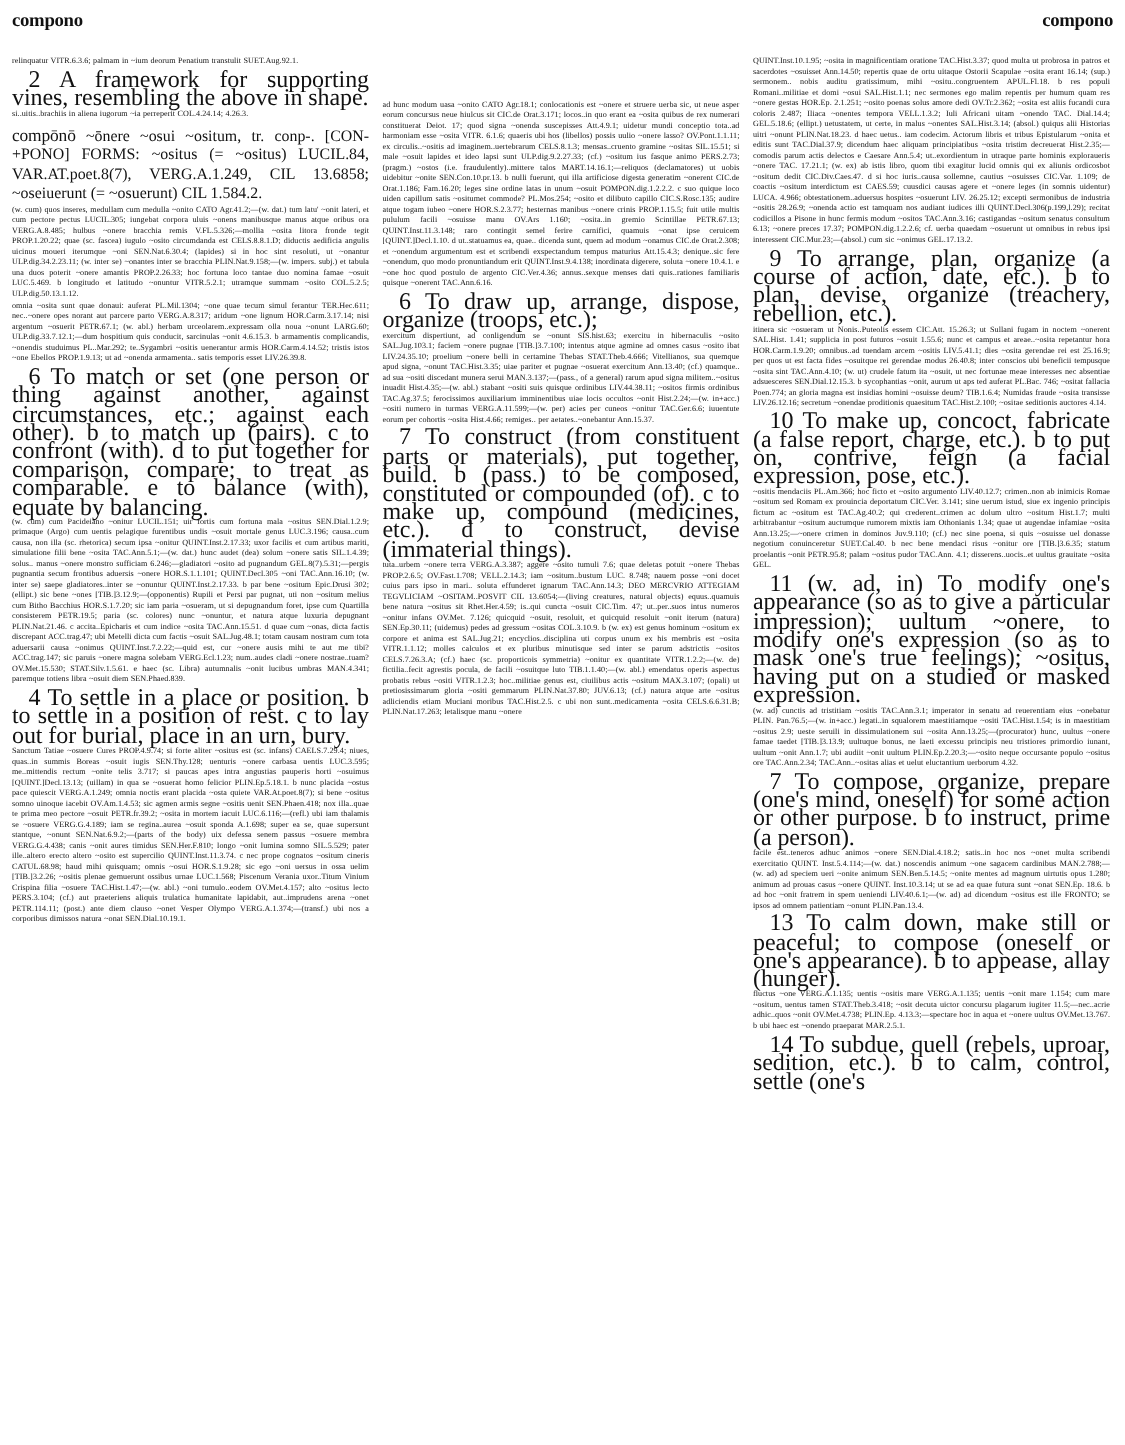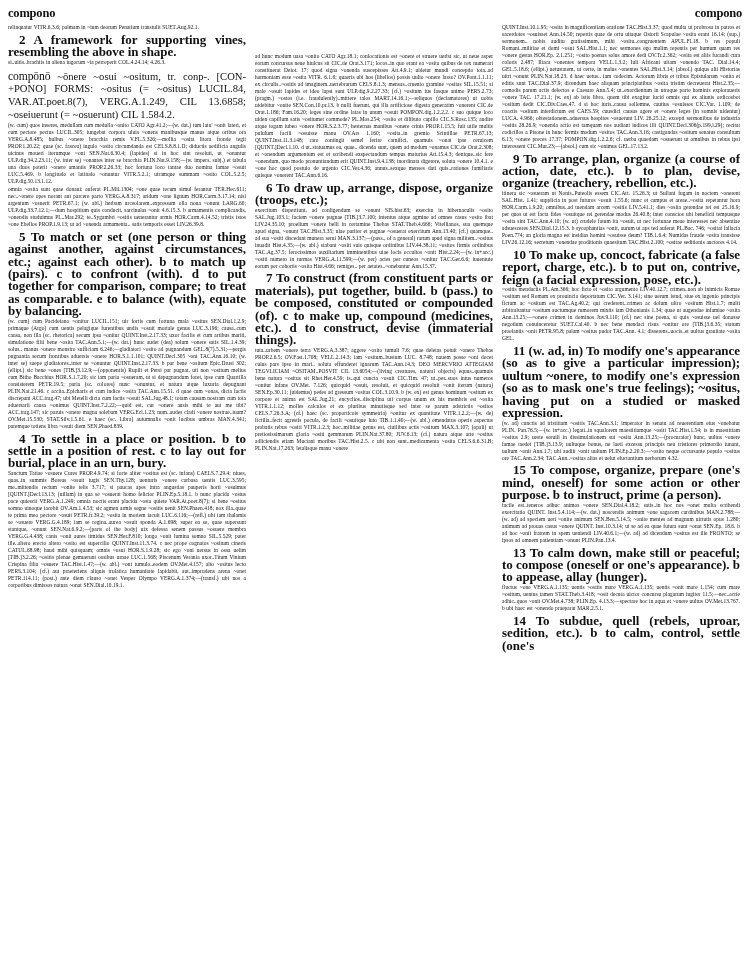--- a/index.html
+++ b/index.html
@@ -21,21 +21,21 @@
     box-sizing: border-box;
     padding: 6px 8px 4px 8px;
     position: relative;
   }
   
   .runhead {
     display: flex;
     align-items: baseline;
     justify-content: space-between;
     height: 16px;
-    margin-bottom: 2px;
+    margin-bottom: 16px;
   }
   .runhead .hw {
     font-weight: bold;
     font-size: 12.5px;
     letter-spacing: -0.2px;
     font-family: "Liberation Serif", "DejaVu Serif", serif;
   }
   
   .cols {
     display: flex;
@@ -59,27 +59,26 @@
     line-height: 7.0px;
     text-align: justify;
     text-justify: inter-word;
     margin: 0 0 1px 0;
     letter-spacing: 0.05px;
     word-spacing: 0.2px;
     hyphens: auto;
   }
 
   .sense {
-    font-size: 13px;
+    font-size: 16px;
     line-height: 12.4px;
     margin: 2.5px 0 0.5px 0;
     text-align: justify;
     text-indent: 11px;
     letter-spacing: -0.05px;
-    font-weight: bold;
   }
 
   .entryhead {
     font-size: 10.6px;
     line-height: 12.6px;
     margin: 5px 0 1px 0;
     text-align: justify;
   }
   .entryhead .lemma {
     font-weight: normal;
@@ -109,21 +108,21 @@
 
       <div class="entryhead">
         <span class="lemma">compōnō</span>
         <span>~ōnere ~osui ~ositum, tr. conp-. [CON-+PONO] FORMS: ~ositus (= ~ositus) LUCIL.84, VAR.AT.poet.8(7), VERG.A.1.249, CIL 13.6858; ~oseiuerunt (= ~osuerunt) CIL 1.584.2.</span>
       </div>
 
       <div class="cit">(w. cum) quos inseres, medullam cum medulla ~onito CATO Agr.41.2;—(w. dat.) tum latu' ~onit lateri, et cum pectore pectus LUCIL.305; iungebat corpora uluis ~onens manibusque manus atque oribus ora VERG.A.8.485; hulbus ~onere bracchia remis V.FL.5.326;—mollia ~osita litora fronde tegit PROP.1.20.22; quae (sc. fascea) iugulo ~osito circumdanda est CELS.8.8.1.D; diductis aedificia angulis uicinus moueri iterumque ~oni SEN.Nat.6.30.4; (lapides) si in hoc sint resoluti, ut ~onantur ULP.dig.34.2.23.11; (w. inter se) ~onantes inter se bracchia PLIN.Nat.9.158;—(w. impers. subj.) et tabula una duos poterit ~onere amantis PROP.2.26.33; hoc fortuna loco tantae duo nomina famae ~osuit LUC.5.469. b longitudo et latitudo ~onuntur VITR.5.2.1; utramque summam ~osito COL.5.2.5; ULP.dig.50.13.1.12.</div>
 
       <div class="cit">omnia ~osita sunt quae donaui: auferat PL.Mil.1304; ~one quae tecum simul ferantur TER.Hec.611; nec..~onere opes norant aut parcere parto VERG.A.8.317; aridum ~one lignum HOR.Carm.3.17.14; nisi argentum ~osuerit PETR.67.1; (w. abl.) herbam urceolarem..expressam olla noua ~onunt LARG.60; ULP.dig.33.7.12.1;—dum hospitium quis conducit, sarcinulas ~onit 4.6.15.3. b armamentis complicandis, ~onendis studuimus PL..Mar.292; te..Sygambri ~ositis uenerantur armis HOR.Carm.4.14.52; tristis istos ~one Ebellos PROP.1.9.13; ut ad ~onenda armamenta.. satis temporis esset LIV.26.39.8.</div>
 
-      <div class="sense">5 To match or set (one person or thing against another, against circumstances, etc.; against each other). b to match up (pairs). c to confront (with). d to put together for comparison, compare; to treat as comparable. e to balance (with), equate by balancing.</div>
+      <div class="sense">6 To match or set (one person or thing against another, against circumstances, etc.; against each other). b to match up (pairs). c to confront (with). d to put together for comparison, compare; to treat as comparable. e to balance (with), equate by balancing.</div>
       <div class="cit">(w. cum) cum Pacideiano ~onitur LUCIL.151; uir fortis cum fortuna mala ~ositus SEN.Dial.1.2.9; primaque (Argo) cum uentis pelagique furentibus undis ~osuit mortale genus LUC.3.196; causa..cum causa, non illa (sc. rhetorica) secum ipsa ~onitur QUINT.Inst.2.17.33; uxor facilis et cum artibus mariti, simulatione filii bene ~osita TAC.Ann.5.1;—(w. dat.) hunc audet (dea) solum ~onere satis SIL.1.4.39; solus.. manus ~onere monstro sufficiam 6.246;—gladiatori ~osito ad pugnandum GEL.8(7).5.31;—pergis pugnantia secum frontibus aduersis ~onere HOR.S.1.1.101; QUINT.Decl.305 ~oni TAC.Ann.16.10; (w. inter se) saepe gladiatores..inter se ~onuntur QUINT.Inst.2.17.33. b par bene ~ositum Epic.Drusi 302; (ellipt.) sic bene ~ones [TIB.]3.12.9;—(opponentis) Rupili et Persi par pugnat, uti non ~ositum melius cum Bitho Bacchius HOR.S.1.7.20; sic iam paria ~osueram, ut si depugnandum foret, ipse cum Quartilla consisterem PETR.19.5; paria (sc. colores) nunc ~onuntur, et natura atque luxuria depugnant PLIN.Nat.21.46. c accita..Epicharis et cum indice ~osita TAC.Ann.15.51. d quae cum ~onas, dicta factis discrepant ACC.trag.47; ubi Metelli dicta cum factis ~osuit SAL.Jug.48.1; totam causam nostram cum tota aduersarii causa ~onimus QUINT.Inst.7.2.22;—quid est, cur ~onere ausis mihi te aut me tibi? ACC.trag.147; sic paruis ~onere magna solebam VERG.Ecl.1.23; num..audes cladi ~onere nostrae..tuam? OV.Met.15.530; STAT.Silv.1.5.61. e haec (sc. Libra) autumnalis ~onit lucibus umbras MAN.4.341; paremque totiens libra ~osuit diem SEN.Phaed.839.</div>
 
       <div class="sense">4 To settle in a place or position. b to settle in a position of rest. c to lay out for burial, place in an urn, bury.</div>
       <div class="cit">Sanctum Tatiae ~osuere Cures PROP.4.9.74; si forte aliter ~ositus est (sc. infans) CAELS.7.29.4; niues, quas..in summis Boreas ~osuit iugis SEN.Thy.128; uenturis ~onere carbasa uentis LUC.3.595; me..mittendis rectum ~onite telis 3.717; si paucas apes intra angustias pauperis horti ~osuimus [QUINT.]Decl.13.13; (uillam) in qua se ~osuerat homo felicior PLIN.Ep.5.18.1. b nunc placida ~ostus pace quiescit VERG.A.1.249; omnia noctis erant placida ~osta quiete VAR.At.poet.8(7); si bene ~ositus somno uinoque iacebit OV.Am.1.4.53; sic agmen armis segne ~ositis uenit SEN.Phaen.418; nox illa..quae te prima meo pectore ~osuit PETR.fr.39.2; ~osita in mortem iacuit LUC.6.116;—(refl.) ubi iam thalamis se ~osuere VERG.G.4.189; iam se regina..aurea ~osuit sponda A.1.698; super ea se, quae supersunt stantque, ~onunt SEN.Nat.6.9.2;—(parts of the body) uix defessa senem passus ~osuere membra VERG.G.4.438; canis ~onit aures timidus SEN.Her.F.810; longo ~onit lumina somno SIL.5.529; pater ille..altero erecto altero ~osito est supercilio QUINT.Inst.11.3.74. c nec prope cognatos ~ositum cineris CATUL.68.98; haud mihi quisquam; omnis ~osui HOR.S.1.9.28; sic ego ~oni uersus in ossa uelim [TIB.]3.2.26; ~ositis plenae gemuerunt ossibus urnae LUC.1.568; Piscenum Verania uxor..Titum Vinium Crispina filia ~osuere TAC.Hist.1.47;—(w. abl.) ~oni tumulo..eodem OV.Met.4.157; alto ~ositus lecto PERS.3.104; (cf.) aut praeteriens aliquis trulatica humanitate lapidabit, aut..imprudens arena ~onet PETR.114.11; (post.) ante diem clauso ~onet Vesper Olympo VERG.A.1.374;—(transf.) ubi nos a corporibus dimissos natura ~onat SEN.Dial.10.19.1.</div>
 
     </div>
 
     <div class="col mid">
 
       <div class="cit">ad hunc modum uasa ~onito CATO Agr.18.1; conlocationis est ~onere et struere uerba sic, ut neue asper eorum concursus neue hiulcus sit CIC.de Orat.3.171; locos..in quo erant ea ~osita quibus de rex numerari constituerat Deiot. 17; quod signa ~onenda suscepisses Att.4.9.1; uidetur mundi conceptio tota..ad harmoniam esse ~osita VITR. 6.1.6; quaeris ubi hos (libellos) possis uulio ~onere lasso? OV.Pont.1.1.11; ex circulis..~ositis ad imaginem..uertebrarum CELS.8.1.3; mensas..cruento gramine ~ositas SIL.15.51; si male ~osuit lapides et ideo lapsi sunt ULP.dig.9.2.27.33; (cf.) ~ositum ius fasque animo PERS.2.73; (pragm.) ~ostos (i.e. fraudulently)..mittere talos MART.14.16.1;—reliquos (declamatores) ut uobis uidebitur ~onite SEN.Con.10.pr.13. b nulli fuerunt, qui illa artificiose digesta generatim ~onerent CIC.de Orat.1.186; Fam.16.20; leges sine ordine latas in unum ~osuit POMPON.dig.1.2.2.2. c suo quique loco uiden capillum satis ~ositumet commode? PL.Mos.254; ~osito et dilibuto capillo CIC.S.Rosc.135; audire atque togam iubeo ~onere HOR.S.2.3.77; hesternas manibus ~onere crinis PROP.1.15.5; fuit utile multis pululum facili ~osuisse manu OV.Ars 1.160; ~osita..in gremio Scintillae PETR.67.13; QUINT.Inst.11.3.148; raro contingit semel ferire carnifici, quamuis ~onat ipse ceruicem [QUINT.]Decl.1.10. d ut..statuamus ea, quae.. dicenda sunt, quem ad modum ~onamus CIC.de Orat.2.308; et ~onendum argumentum est et scribendi exspectandum tempus maturius Att.15.4.3; denique..sic fere ~onendum, quo modo pronuntiandum erit QUINT.Inst.9.4.138; inordinata digerere, soluta ~onere 10.4.1. e ~one hoc quod postulo de argento CIC.Ver.4.36; annus..sexque menses dati quis..rationes familiaris quisque ~onerent TAC.Ann.6.16.</div>
@@ -141,21 +140,21 @@
 
       <div class="sense">9 To arrange, plan, organize (a course of action, date, etc.). b to plan, devise, organize (treachery, rebellion, etc.).</div>
       <div class="cit">itinera sic ~osueram ut Nonis..Puteolis essem CIC.Att. 15.26.3; ut Sullani fugam in noctem ~onerent SAL.Hist. 1.41; supplicia in post futuros ~osuit 1.55.6; nunc et campus et areae..~osita repetantur hora HOR.Carm.1.9.20; omnibus..ad tuendam arcem ~ositis LIV.5.41.1; dies ~osita gerendae rei est 25.16.9; per quos ut est facta fides ~osuitque rei gerendae modus 26.40.8; inter conscios ubi beneficii tempusque ~osita sint TAC.Ann.4.10; (w. ut) crudele fatum ita ~osuit, ut nec fortunae meae interesses nec absentiae adsuesceres SEN.Dial.12.15.3. b sycophantias ~onit, aurum ut aps ted auferat PL.Bac. 746; ~ositat fallacia Poen.774; an gloria magna est insidias homini ~osuisse deum? TIB.1.6.4; Numidas fraude ~osita transisse LIV.26.12.16; secretum ~onendae proditionis quaesitum TAC.Hist.2.100; ~ositae seditionis auctores 4.14.</div>
 
       <div class="sense">10 To make up, concoct, fabricate (a false report, charge, etc.). b to put on, contrive, feign (a facial expression, pose, etc.).</div>
       <div class="cit">~ositis mendaciis PL.Am.366; hoc ficto et ~osito argumento LIV.40.12.7; crimen..non ab inimicis Romae ~ositum sed Romam ex prouincia deportatum CIC.Ver. 3.141; sine uerum istud, siue ex ingenio principis fictum ac ~ositum est TAC.Ag.40.2; qui crederent..crimen ac dolum ultro ~ositum Hist.1.7; multi arbitrabantur ~ositum auctumque rumorem mixtis iam Othonianis 1.34; quae ut augendae infamiae ~osita Ann.13.25;—~onere crimen in dominos Juv.9.110; (cf.) nec sine poena, si quis ~osuisse uel donasse negotium conuinceretur SUET.Cal.40. b nec bene mendaci risus ~onitur ore [TIB.]3.6.35; statum proelantis ~onit PETR.95.8; palam ~ositus pudor TAC.Ann. 4.1; disserens..uocis..et uultus grauitate ~osita GEL.</div>
 
       <div class="sense">11 (w. ad, in) To modify one's appearance (so as to give a particular impression); uultum ~onere, to modify one's expression (so as to mask one's true feelings); ~ositus, having put on a studied or masked expression.</div>
       <div class="cit">(w. ad) cunctis ad tristitiam ~ositis TAC.Ann.3.1; imperator in senatu ad reuerentiam eius ~onebatur PLIN. Pan.76.5;—(w. in+acc.) legati..in squalorem maestitiamque ~ositi TAC.Hist.1.54; is in maestitiam ~ositus 2.9; ueste seruili in dissimulationem sui ~osita Ann.13.25;—(procurator) hunc, uultus ~onere famae taedet [TIB.]3.13.9; uultuque bonus, ne laeti excessu principis neu tristiores primordio iunant, uultum ~onit Ann.1.7; ubi audiit ~onit uultum PLIN.Ep.2.20.3;—~osito neque occursante populo ~ositus ore TAC.Ann.2.34; TAC.Ann..~ositas alias et uelut eluctantium uerborum 4.32.</div>
 
-      <div class="sense">15 To compose, organize, prepare (one's mind, oneself) for some action or other purpose. b to instruct, prime (a person).</div>
+      <div class="sense">7 To compose, organize, prepare (one's mind, oneself) for some action or other purpose. b to instruct, prime (a person).</div>
       <div class="cit">facile est..teneros adhuc animos ~onere SEN.Dial.4.18.2; satis..in hoc nos ~onet multa scribendi exercitatio QUINT. Inst.5.4.114;—(w. dat.) noscendis animum ~one sagacem cardinibus MAN.2.788;—(w. ad) ad speciem ueri ~onite animum SEN.Ben.5.14.5; ~onite mentes ad magnum uirtutis opus 1.280; animum ad prouas casus ~onere QUINT. Inst.10.3.14; ut se ad ea quae futura sunt ~onat SEN.Ep. 18.6. b ad hoc ~onit fratrem in spem ueniendi LIV.40.6.1;—(w. ad) ad dicendum ~ositus est ille FRONTO; se ipsos ad omnem patientiam ~onunt PLIN.Pan.13.4.</div>
 
       <div class="sense">13 To calm down, make still or peaceful; to compose (oneself or one's appearance). b to appease, allay (hunger).</div>
       <div class="cit">fluctus ~one VERG.A.1.135; uentis ~ositis mare VERG.A.1.135; uentis ~onit mare 1.154; cum mare ~ositum, uentus tamen STAT.Theb.3.418; ~osit decuta uictor concursu plagarum iugiter 11.5;—nec..acrie adhic..quos ~onit OV.Met.4.738; PLIN.Ep. 4.13.3;—spectare hoc in aqua et ~onere uultus OV.Met.13.767. b ubi haec est ~onendo praeparat MAR.2.5.1.</div>
 
       <div class="sense">14 To subdue, quell (rebels, uproar, sedition, etc.). b to calm, control, settle (one's</div>
     </div>
 
   </div>
 </div>

